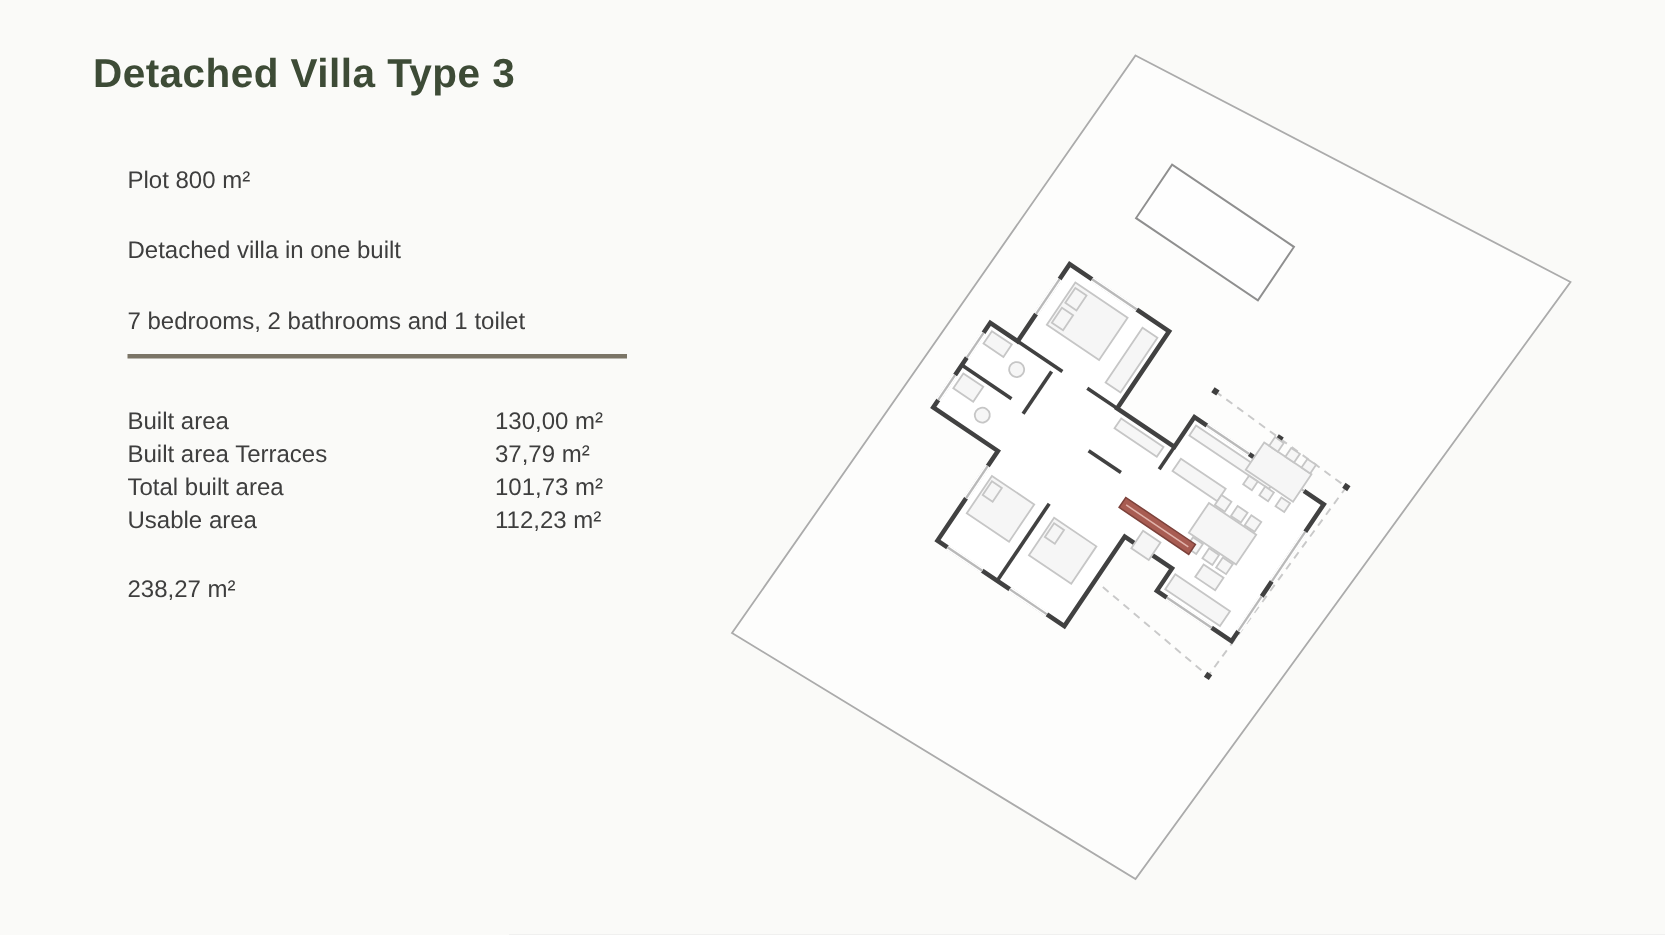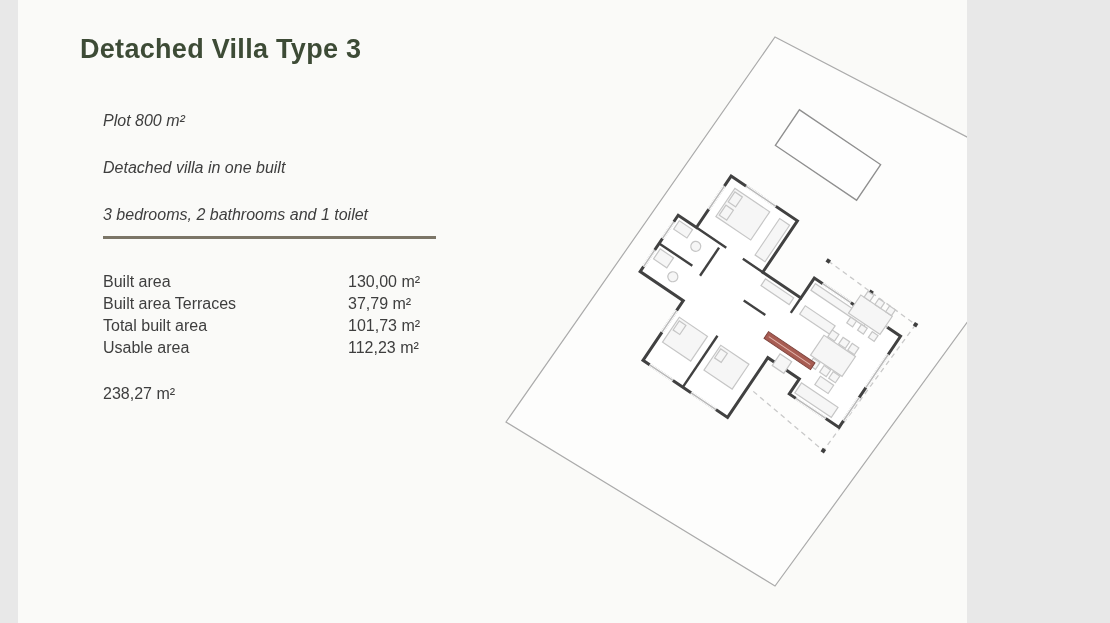--- a/index.html
+++ b/index.html
@@ -1,32 +1,31 @@
 <!DOCTYPE html>
 <html><head>
 <meta charset="utf-8">
 <style>
   html,body{margin:0;padding:0;background:#e8e8e8;}
   .slide{
     position:relative;
-    width:949px;height:623px;
+    width:1110px;height:623px;
     background:#fafaf8;
     overflow:hidden;
     font-family:"Liberation Sans", sans-serif;
     color:#3e3e3e;
-    margin-left:18px;
   }
   .page-title{
     position:absolute;left:62px;top:33px;
     font-size:27px;line-height:32px;font-weight:bold;
     letter-spacing:.3px;color:#3d4b36;
   }
   .intro{
     position:absolute;left:85px;top:111px;width:360px;
-    font-size:16px;line-height:20px;font-style:italic;
+    font-size:16px;line-height:20px;
   }
   .intro .intro-line{margin:0 0 27px 0;}
   .divider{
     position:absolute;left:85px;top:236px;
     width:333px;height:3px;background:#7b7567;
   }
   .area-table{
     position:absolute;left:85px;top:271px;width:345px;
     font-size:16px;
   }
@@ -40,21 +39,21 @@
 <body>
 
 <div class="slide">
 
   <div>
     <div class="page-title">Detached Villa Type 3</div>
 
     <div class="intro">
       <p class="intro-line">Plot 800 m²</p>
       <p class="intro-line">Detached villa in one built</p>
-      <p class="intro-line">3 bedrooms, 2 bathrooms and 1 toilet</p>
+      <p class="intro-line">7 bedrooms, 2 bathrooms and 1 toilet</p>
     </div>
 
     <div class="divider"></div>
 
     <div class="area-table">
       <div class="area-row">
         <span class="lbl">Built area</span>
         <span class="val">130,00 m²</span>
       </div>
       <div class="area-row">

